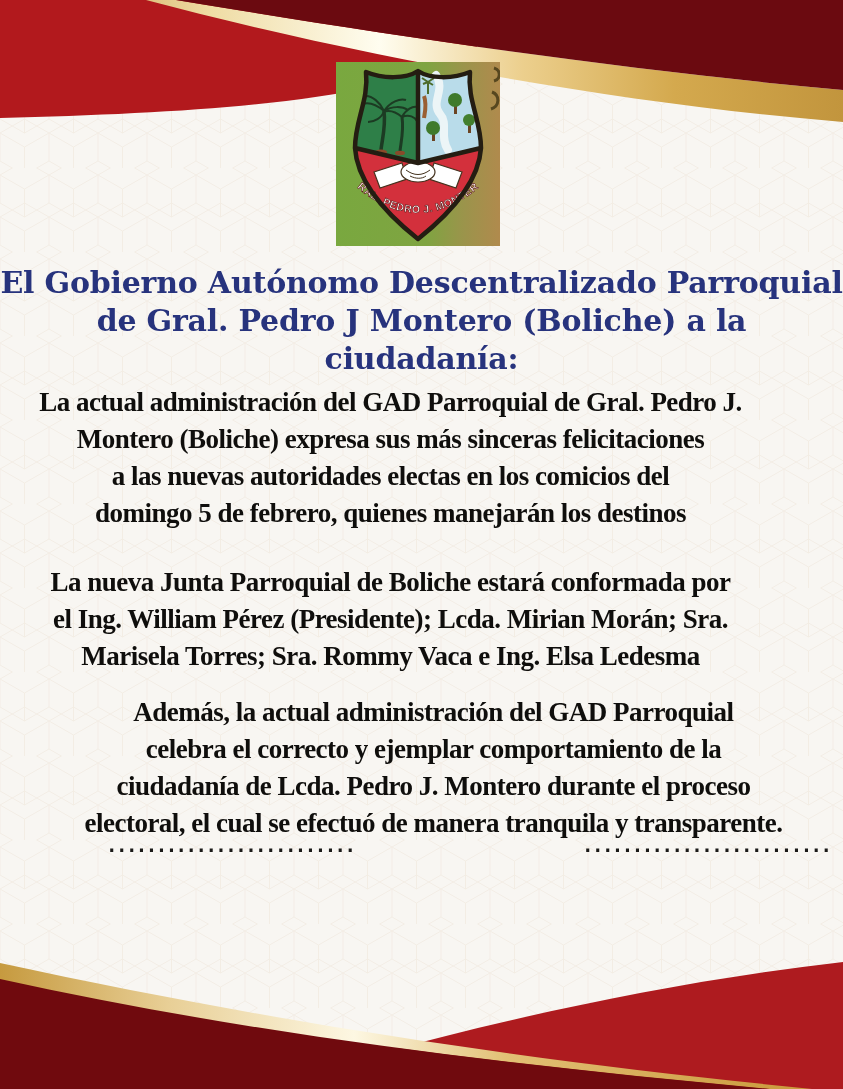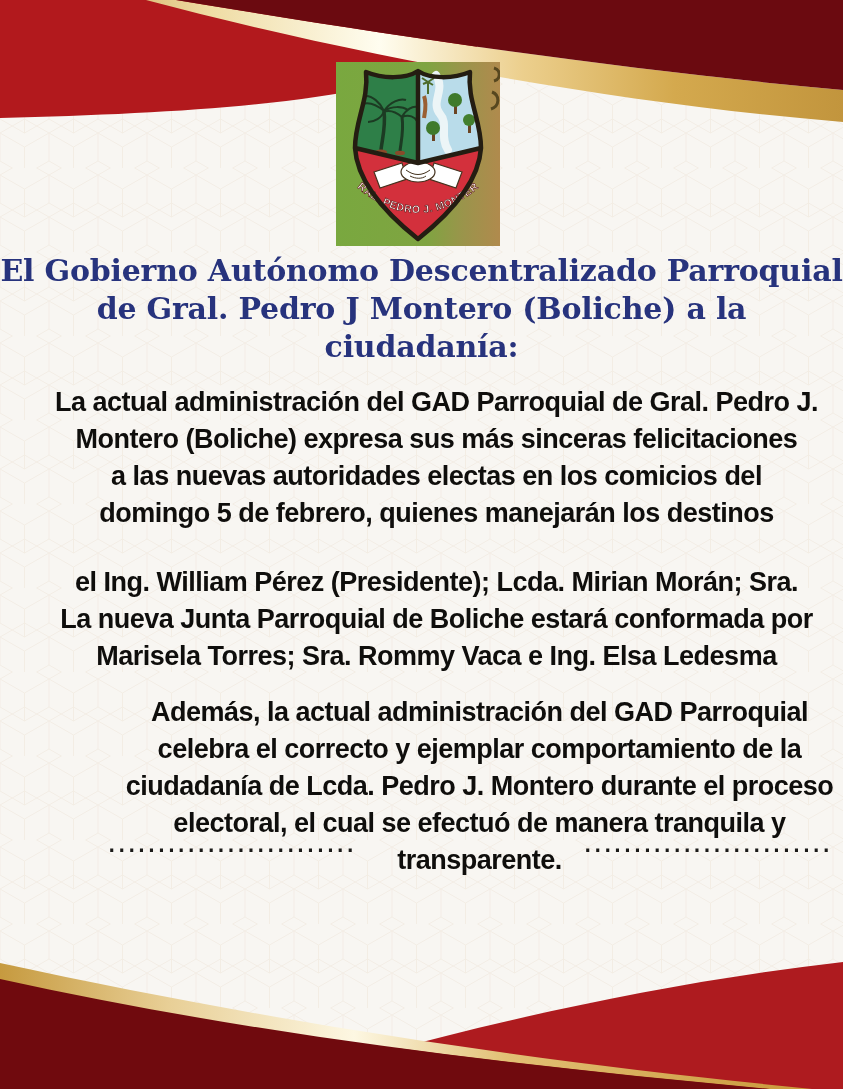--- a/index.html
+++ b/index.html
@@ -7,38 +7,37 @@
     position:relative;
     width:843px;height:1089px;
     margin:0 auto;
     background:#f8f6f2;
     overflow:hidden;
     font-family:"Liberation Serif", serif;
   }
   .bg-svg{position:absolute;left:0;top:0;width:843px;height:1089px;display:block;}
   .crest-svg{position:absolute;left:336px;top:62px;width:164px;height:184px;display:block;}
   .title{
-    position:absolute;left:0;top:252px;width:843px;
+    position:absolute;left:0;top:264px;width:843px;
     margin:0;padding:0;
     text-align:center;
     font-family:"DejaVu Serif", serif;
     font-weight:bold;
     font-size:30px;line-height:38px;
     letter-spacing:-0.2px;
     color:#27337d;
   }
   .para{
     position:absolute;left:0;width:781px;
     text-align:center;
-    font-family:Liberation Sans, sans-serif;
+    font-family:Liberation Serif, serif;
     font-weight:bold;
     font-size:27px;line-height:37px;
     letter-spacing:-0.5px;
     color:#0f0e0c;
-    margin-left:46px;
   }
   .para-1{top:384px;}
   .para-2{top:564px;}
   .para-3{top:694px;padding-left:43px;}
   .dots{
     position:absolute;top:834px;
     font-family:"DejaVu Sans Mono", monospace;
     font-weight:bold;
     font-size:19px;line-height:22px;
     letter-spacing:-1.5px;
@@ -153,22 +152,22 @@
   </h1>
 
   <div class="para para-1">
     <div>La actual administración del GAD Parroquial de Gral. Pedro J.</div>
     <div>Montero (Boliche) expresa sus más sinceras felicitaciones</div>
     <div>a las nuevas autoridades electas en los comicios del</div>
     <div>domingo 5 de febrero, quienes manejarán los destinos</div>
   </div>
 
   <div class="para para-2">
+    <div>La nueva Junta Parroquial de Boliche estará conformada por</div>
     <div>el Ing. William Pérez (Presidente); Lcda. Mirian Morán; Sra.</div>
-    <div>La nueva Junta Parroquial de Boliche estará conformada por</div>
     <div>Marisela Torres; Sra. Rommy Vaca e Ing. Elsa Ledesma</div>
   </div>
 
   <div class="para para-3">
     <div>Además, la actual administración del GAD Parroquial</div>
     <div>celebra el correcto y ejemplar comportamiento de la</div>
     <div>ciudadanía de Lcda. Pedro J. Montero durante el proceso</div>
     <div>electoral, el cual se efectuó de manera tranquila y transparente.</div>
   </div>
 

